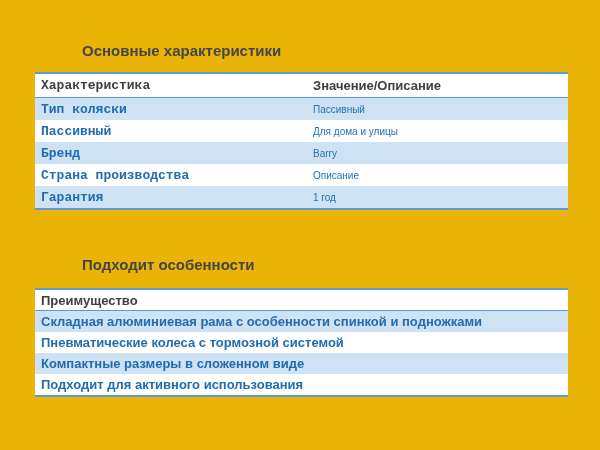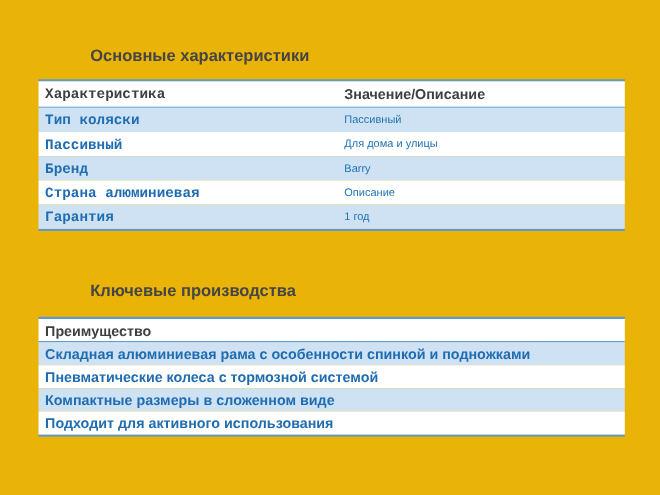--- a/index.html
+++ b/index.html
@@ -90,30 +90,30 @@
     </div>
     <div class="t-row plain">
       <div class="cell c1 key">Пассивный</div>
       <div class="cell c2 val">Для дома и улицы</div>
     </div>
     <div class="t-row band">
       <div class="cell c1 key">Бренд</div>
       <div class="cell c2 val">Barry</div>
     </div>
     <div class="t-row plain">
-      <div class="cell c1 key">Страна алюминиевая</div>
+      <div class="cell c1 key">Страна производства</div>
       <div class="cell c2 val">Описание</div>
     </div>
     <div class="t-row band">
       <div class="cell c1 key">Гарантия</div>
       <div class="cell c2 val">1 год</div>
     </div>
   </div>
 
-  <div class="section-title" id="title-features">Ключевые производства</div>
+  <div class="section-title" id="title-features">Подходит особенности</div>
 
   <div class="data-table" id="table-features">
     <div class="t-row header-row">
       <div class="cell full header-cell">Преимущество</div>
     </div>
     <div class="t-row band">
       <div class="cell full key">Складная алюминиевая рама с особенности спинкой и подножками</div>
     </div>
     <div class="t-row plain">
       <div class="cell full key">Пневматические колеса с тормозной системой</div>

